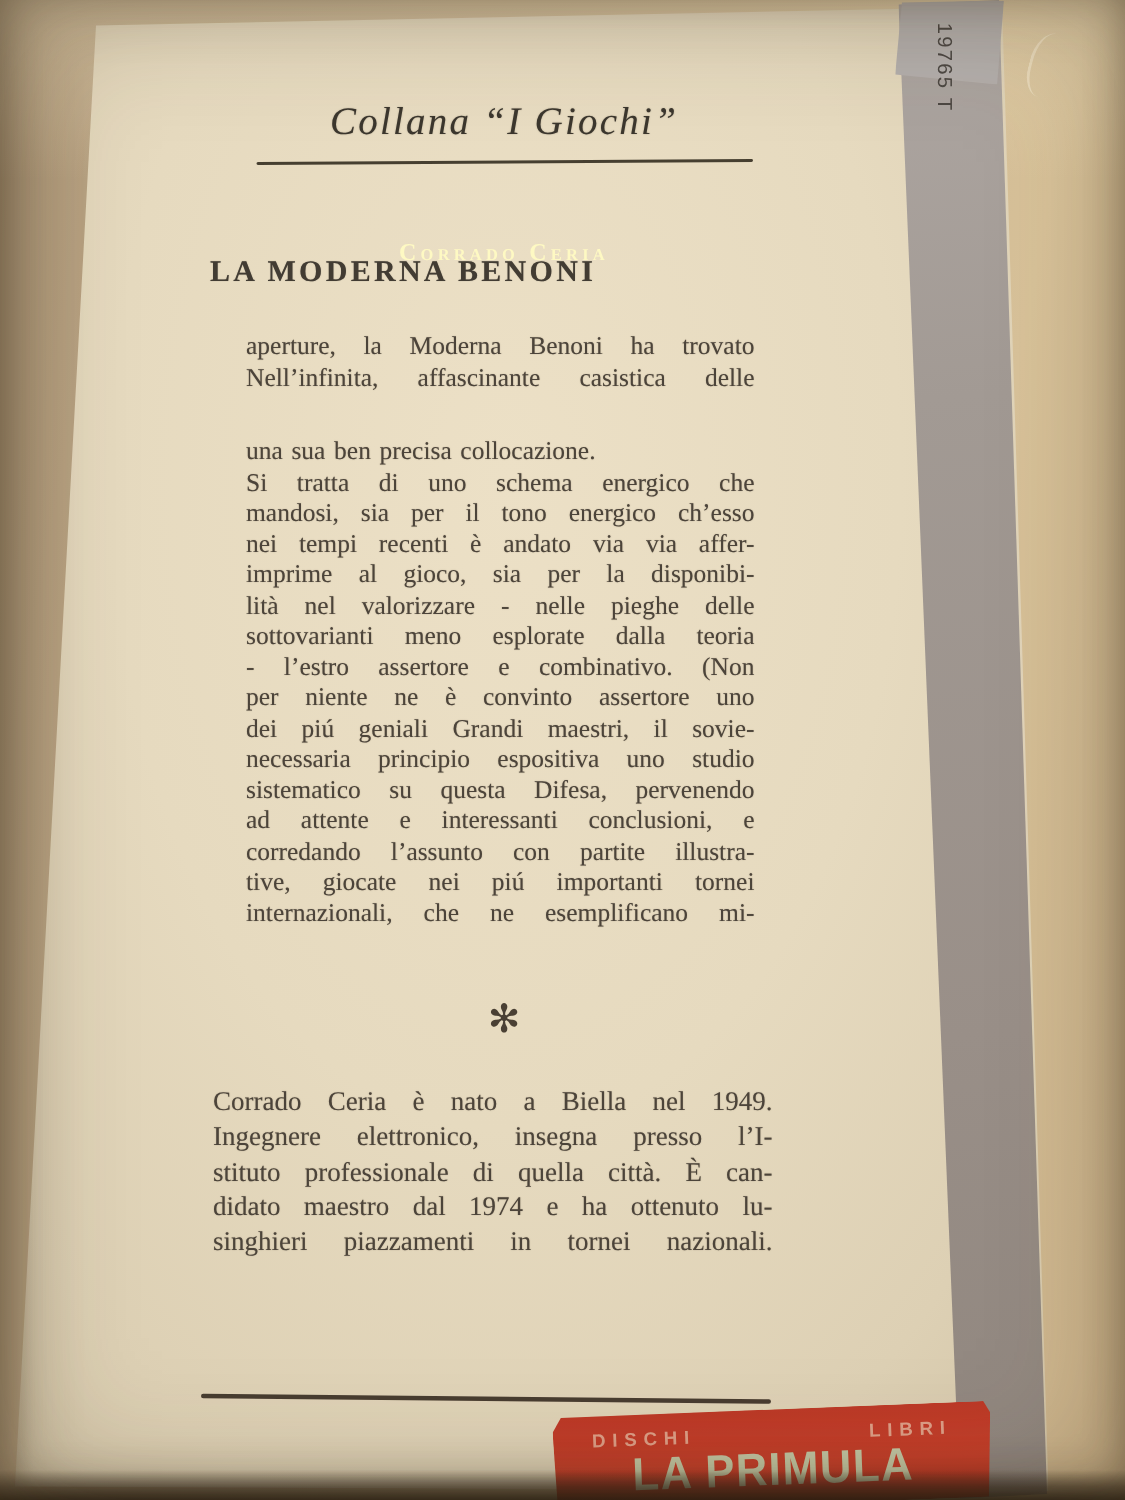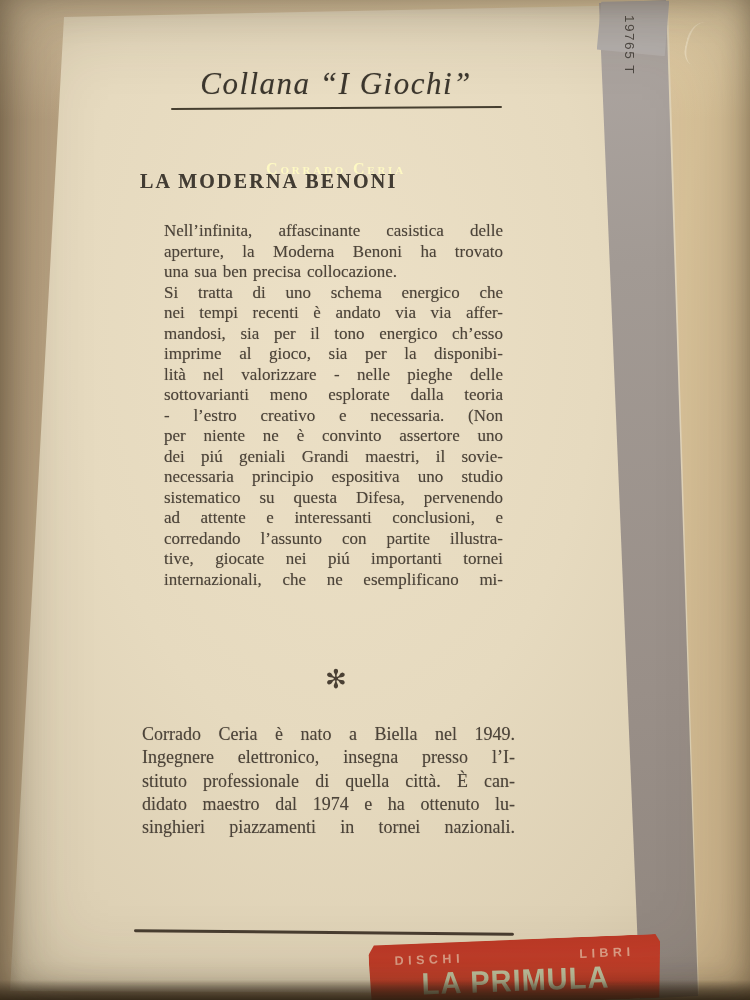--- a/index.html
+++ b/index.html
@@ -47,21 +47,21 @@
   }
   .spine-code{
     position:absolute;left:590px;top:36px;width:76px;height:18px;
     transform:rotate(90deg);
     font-family:"Liberation Sans",sans-serif;
     font-size:13.5px;letter-spacing:1.5px;color:#4d4843;text-align:center;
   }
   
   .series{
     position:absolute;left:140px;top:66px;width:392px;
-    text-align:center;font-style:italic;font-size:31px;letter-spacing:1.5px;
+    text-align:center;font-style:italic;font-size:26px;letter-spacing:1.5px;
     color:#3c372e;text-shadow:0 0 1px rgba(70,62,48,.4);
   }
   .series-underline{
     position:absolute;left:171px;top:107px;width:331px;height:2.4px;
     background:#463f30;transform:rotate(-.35deg);border-radius:2px;
   }
   .author{
     position:absolute;left:140px;top:148px;width:392px;text-align:center;
     font-variant:small-caps;font-weight:600;font-size:16px;letter-spacing:2.8px;
     color:#fef9c3;
@@ -76,21 +76,21 @@
   .body2{position:absolute;left:142px;top:723px;width:373px;}
   .l{
     position:relative;overflow:hidden;color:#4c443a;
     text-shadow:0 0 .8px rgba(90,78,60,.45);
     word-spacing:1.5px;
   }
   .body1 .l{height:20.5px;line-height:20.5px;font-size:17px;}
   .body2 .l{height:23.3px;line-height:23.3px;font-size:18px;}
   .l.j{text-align:justify;text-align-last:justify;}
   .l.j::after{content:"";display:inline-block;width:100%;height:0;}
-  .l.e{text-align:center;text-align-last:left;}
+  .l.e{text-align:center;text-align-last:left;margin-top:29px;}
   .divider{
     position:absolute;left:140px;top:664px;width:392px;text-align:center;
     font-size:26px;color:#4a4034;
   }
   .bottom-rule{
     position:absolute;left:134px;top:931px;width:380px;height:2.6px;
     background:#483d30;transform:rotate(.55deg);border-radius:2px;
   }
   
   .label{
@@ -135,30 +135,30 @@
   <div class="spine"></div>
   <div class="spine-sticker"></div>
   <div class="spine-code">19765 T</div>
 
   <div class="series">Collana “I Giochi”</div>
   <div class="series-underline"></div>
   <div class="author">Corrado Ceria</div>
   <div class="title">LA MODERNA BENONI</div>
 
   <div class="body1">
+    <div class="l j">aperture, la Moderna Benoni ha trovato</div>
     <div class="l j">Nell’infinita, affascinante casistica delle</div>
-    <div class="l j">aperture, la Moderna Benoni ha trovato</div>
     <div class="l e">una sua ben precisa collocazione.</div>
     <div class="l j">Si tratta di uno schema energico che</div>
+    <div class="l j">mandosi, sia per il tono energico ch’esso</div>
     <div class="l j">nei tempi recenti è andato via via affer-</div>
-    <div class="l j">mandosi, sia per il tono energico ch’esso</div>
     <div class="l j">imprime al gioco, sia per la disponibi-</div>
     <div class="l j">lità nel valorizzare - nelle pieghe delle</div>
     <div class="l j">sottovarianti meno esplorate dalla teoria</div>
-    <div class="l j">- l’estro creativo e necessaria. (Non</div>
+    <div class="l j">- l’estro assertore e combinativo. (Non</div>
     <div class="l j">per niente ne è convinto assertore uno</div>
     <div class="l j">dei piú geniali Grandi maestri, il sovie-</div>
     <div class="l j">necessaria principio espositiva uno studio</div>
     <div class="l j">sistematico su questa Difesa, pervenendo</div>
     <div class="l j">ad attente e interessanti conclusioni, e</div>
     <div class="l j">corredando l’assunto con partite illustra-</div>
     <div class="l j">tive, giocate nei piú importanti tornei</div>
     <div class="l j">internazionali, che ne esemplificano mi-</div>
   </div>
 

